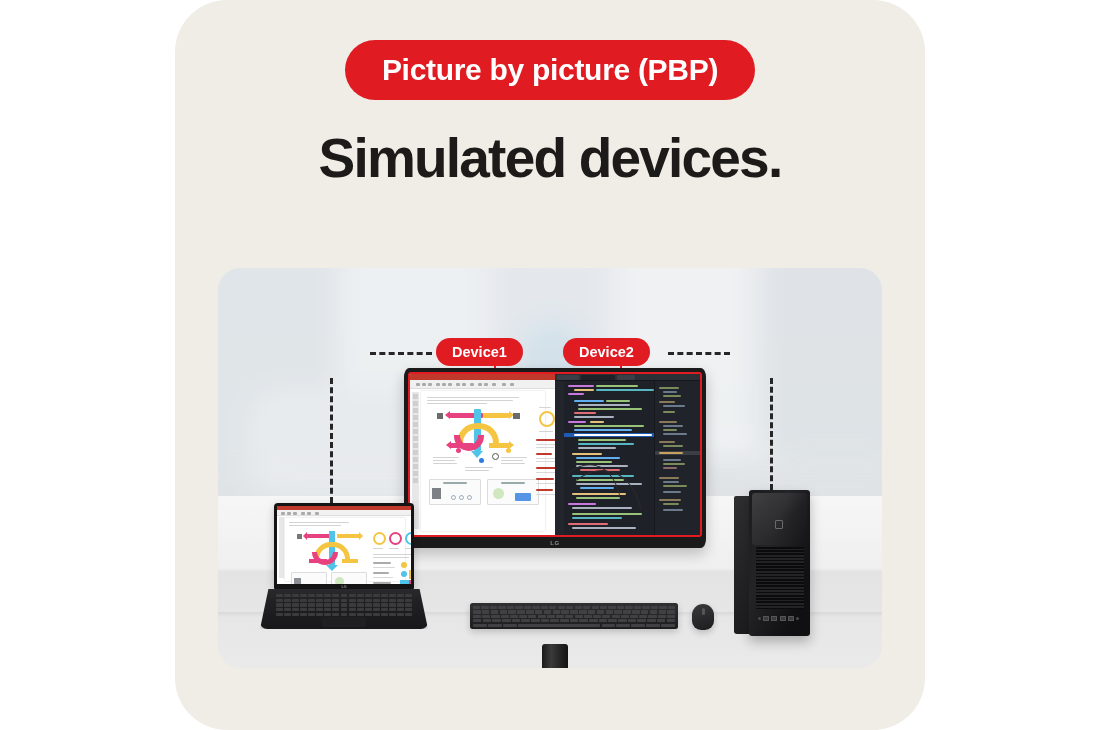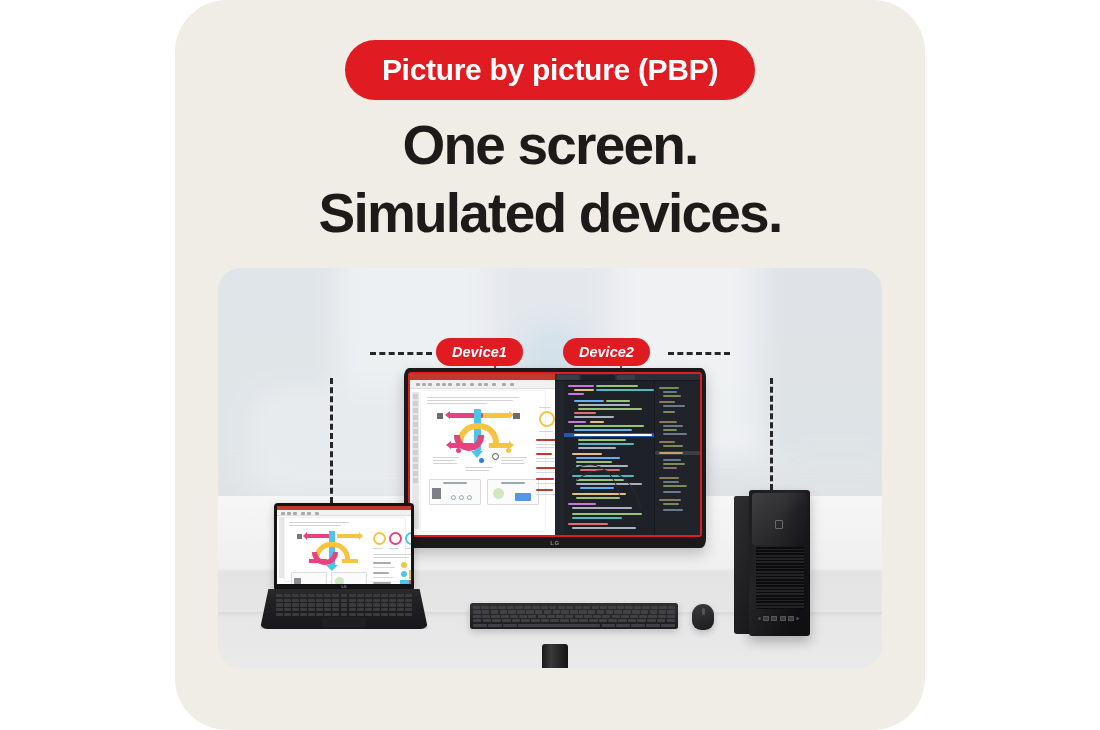--- a/index.html
+++ b/index.html
@@ -86,21 +86,21 @@
     gap:6px;
     box-shadow: 0 1px 5px rgba(0,0,0,.10);
   }
   .portbadge .plabel { font-size:11.5px; color:#1c1b19; font-weight:500; letter-spacing:.2px; }
   .porticon { display:block; }
 
   
   .devpill {
     position:absolute; height:28px; padding:0 16px;
     background:#e01b22; border-radius:16px;
-    display:flex; align-items:center; justify-content:flex-start;font-style:italic;
+    display:flex; align-items:center; justify-content:flex-start;
   }
   .devpill span { color:#fff; font-size:14.5px; font-weight:600; white-space:nowrap; }
 
   
   #monitor { position:absolute; left:186px; top:100px; width:302px; height:180px; }
   #mon-bezel {
     position:absolute; inset:0;
     background:#1a1a1a;
     border-radius: 5px / 9px;
     box-shadow: 0 6px 14px rgba(0,0,0,.22);
@@ -224,21 +224,20 @@
 
 <div id="stage">
 
   <div id="card"></div>
 
   <div id="badge">
     <span class="txt">Picture by picture (PBP)</span>
   </div>
 
   <div id="headline">
-    <span class="l l1">One screen.</span>
     <span class="l l2">Simulated devices.</span>
   </div>
 
   <div id="photo">
 
     <div class="bgblur">
       <div class="bb" style="left:-40px;top:-30px;width:190px;height:240px;background:#dfe4e8;"></div>
       <div class="bb" style="left:120px;top:-40px;width:170px;height:210px;background:#eef1f3;"></div>
       <div class="bb" style="left:270px;top:-30px;width:150px;height:200px;background:#e3e8ec;"></div>
       <div class="bb" style="left:395px;top:-40px;width:180px;height:230px;background:#f0f2f4;"></div>

